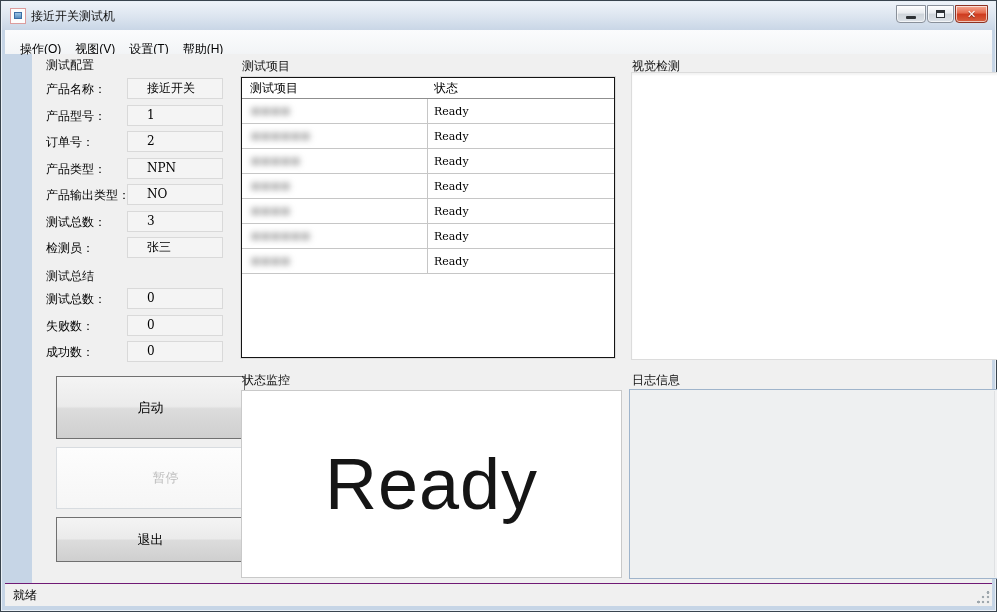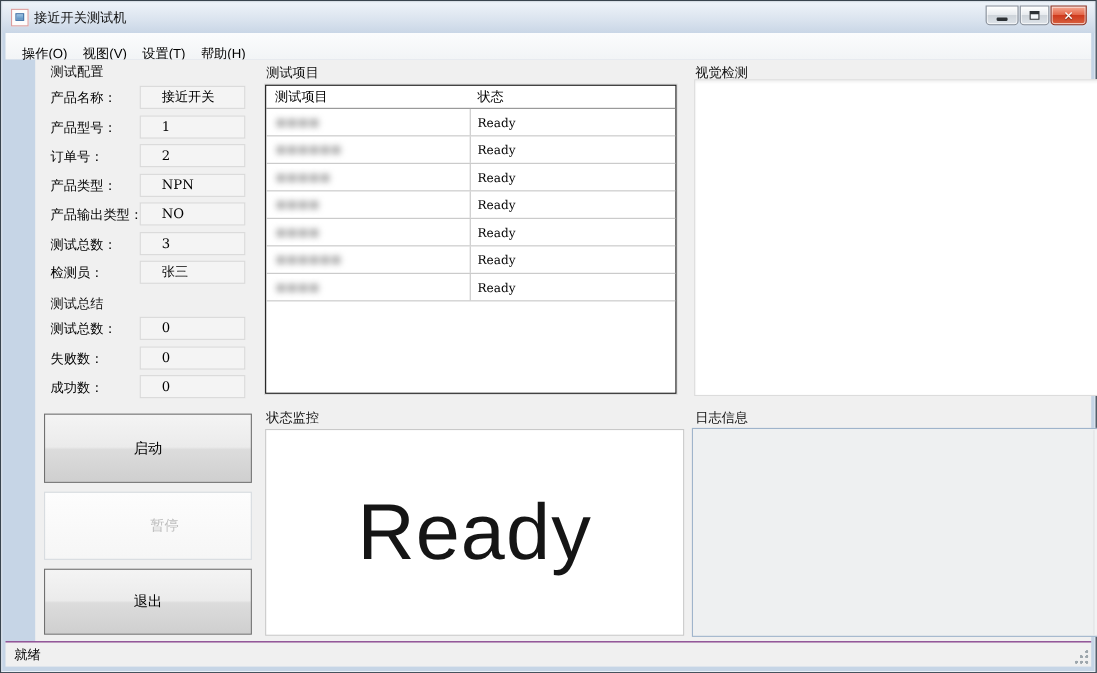--- a/index.html
+++ b/index.html
@@ -40,21 +40,21 @@
   
   .client { position:absolute; top:53px; left:4px; right:4px; bottom:28px; background:#f0f0f0;margin-left:27px; }
   .grouplabel { position:absolute; font-size:12px; color:#111; }
 
   .fieldrow { position:absolute; left:14px; height:21px; }
   .flabel { position:absolute; left:0; top:3px; white-space:nowrap; }
   .fbox { position:absolute; left:81px; top:0; width:96px; height:21px;
     background:#f4f4f4; border:1px solid #d9d9d9; line-height:19px; padding-left:19px;
     font-family:"DejaVu Serif",serif; font-size:12px; white-space:nowrap; }
 
-  .bigbtn { position:absolute; left:8px; width:189px; border:1px solid #707070;
+  .bigbtn { position:absolute; left:24px; width:189px; border:1px solid #707070;
     background:linear-gradient(#f4f4f4,#ebebeb 48%,#dcdcdc 52%,#cfcfcf);
     display:flex; align-items:center; justify-content:center; font-size:13px; cursor:pointer;text-align:center; }
   .bigbtn.disabled { border-color:#d8dce0; background:linear-gradient(#fdfdfd,#f6f6f6);
     color:#bdbdbd; cursor:default;padding-left:30px; }
 
   
   .tbl { position:absolute; left:209px; top:23px; width:374px; height:281px;
     background:#fff; border:1px solid #141414; box-shadow:0 0 0 1px #8a8a8a33; }
   .tbl-header { display:flex; height:21px; border-bottom:1px solid #8f8f8f; align-items:center; }
   .tbl-header .c1 { width:186px; padding-left:8px; }
@@ -163,21 +163,21 @@
       <span class="flabel">失败数：</span>
       <span class="fbox">0</span>
     </div>
     <div class="fieldrow" style="top:287px;">
       <span class="flabel">成功数：</span>
       <span class="fbox">0</span>
     </div>
 
     <div class="bigbtn" style="top:322px; height:63px;">启动</div>
     <div class="bigbtn disabled" style="top:393px; height:62px;">暂停</div>
-    <div class="bigbtn" style="top:463px; height:60px;">退出</div>
+    <div class="bigbtn" style="top:463px; height:45px;">退出</div>
 
     <div class="grouplabel" style="left:210px; top:4px;">测试项目</div>
     <div class="tbl">
       <div class="tbl-header">
         <span class="c1">测试项目</span>
         <span class="c2">状态</span>
       </div>
       <div class="tbl-row">
         <span class="c1">
             <span class="blurred">〓〓〓〓</span>

